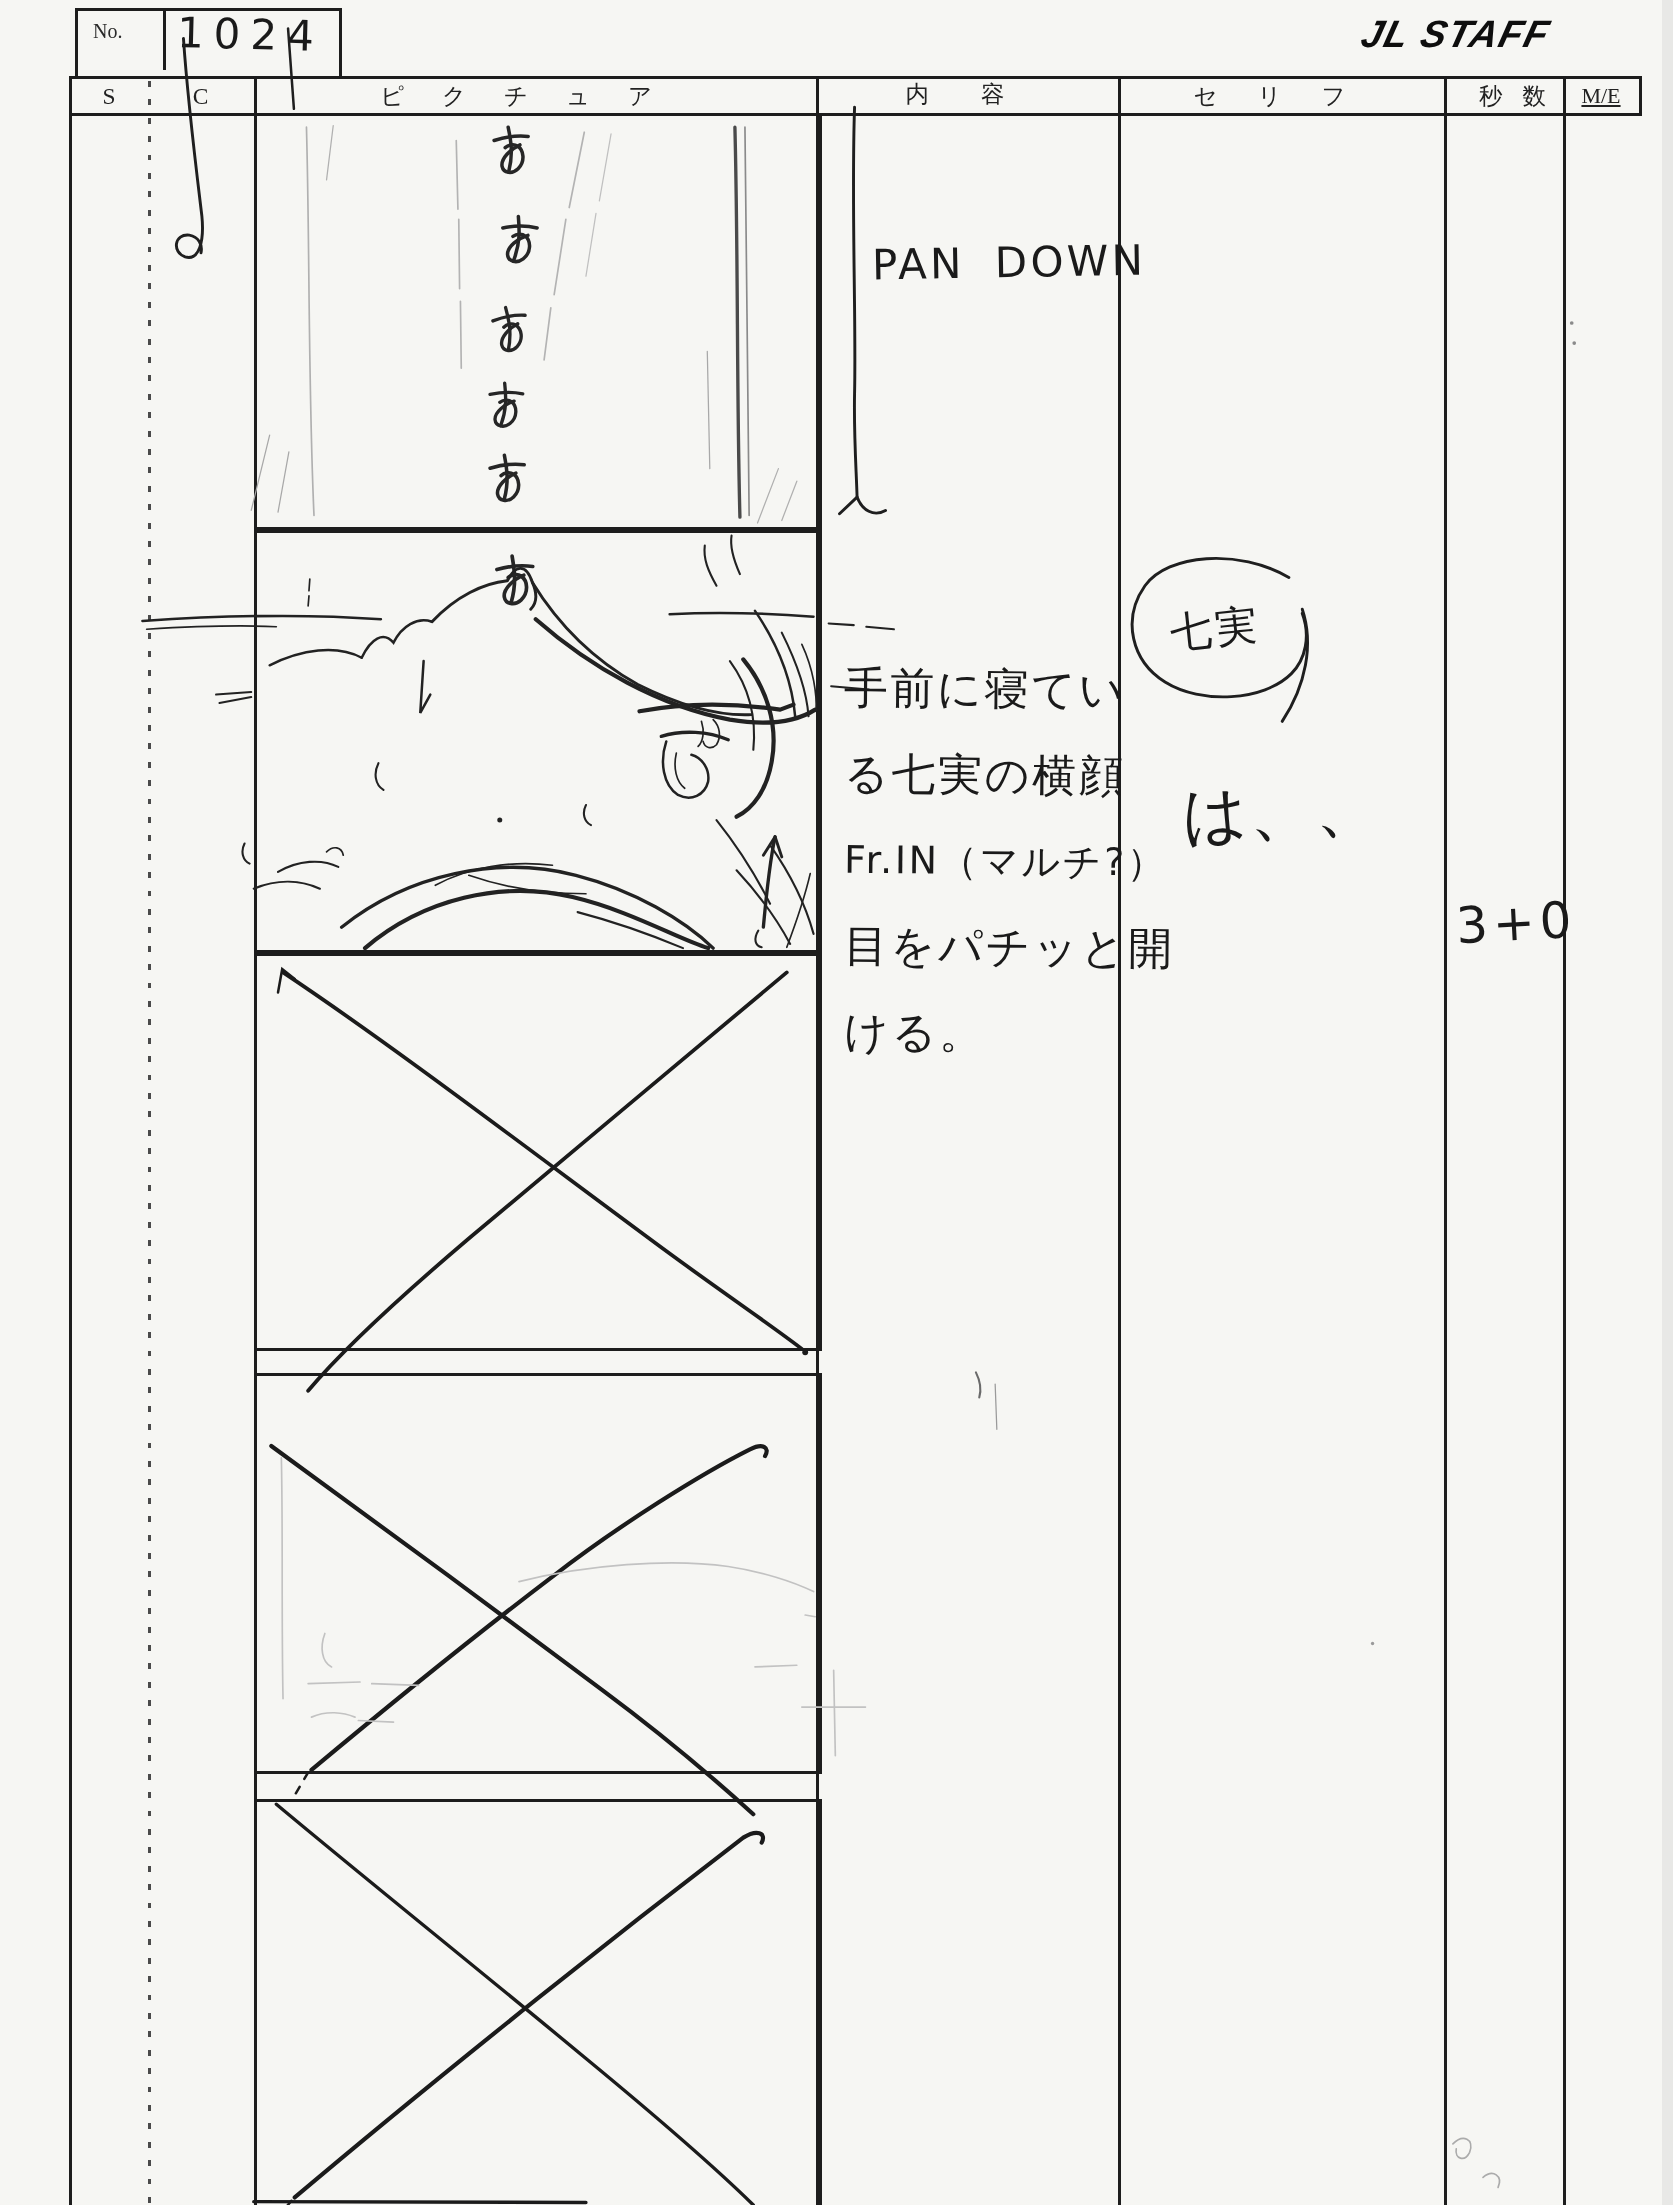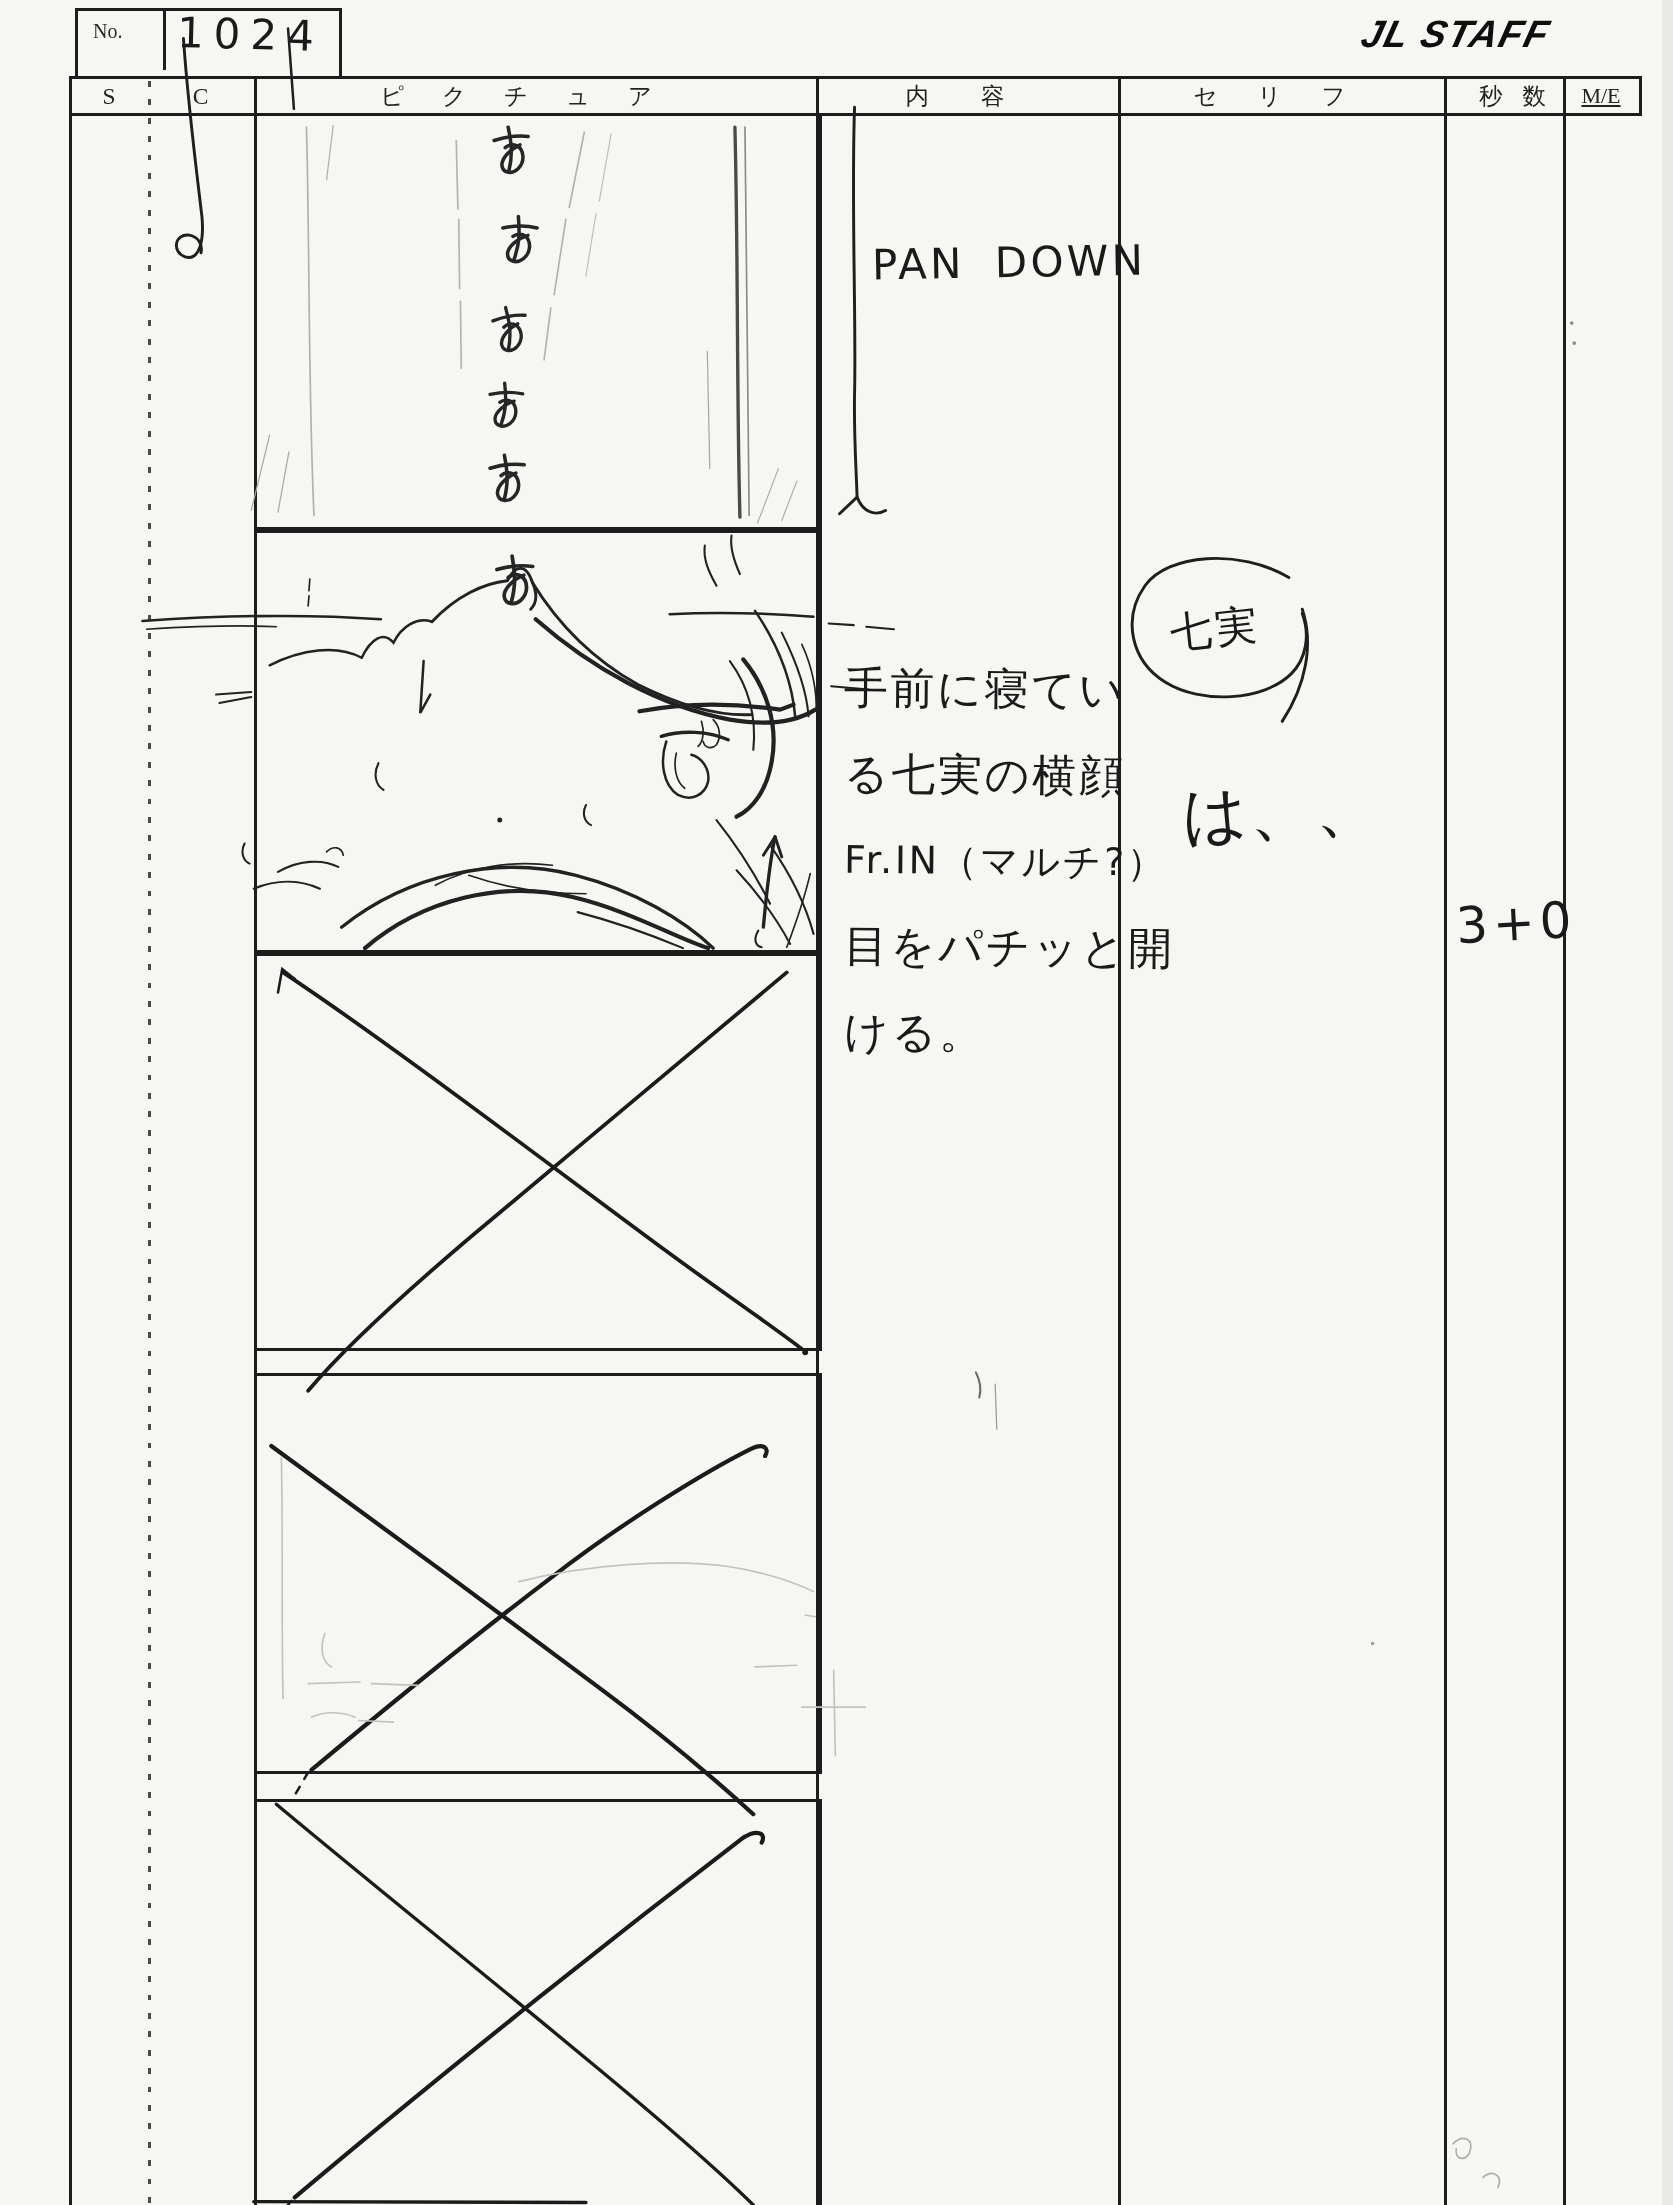--- a/index.html
+++ b/index.html
@@ -55,21 +55,21 @@
   <div class="vline" style="left:254px;top:76px;height:2129px;"></div>
   <div class="vline" style="left:816px;top:76px;height:2129px;"></div>
   <div class="vline" style="left:1118px;top:76px;height:2129px;"></div>
   <div class="vline" style="left:1444px;top:76px;height:2129px;"></div>
   <div class="vline" style="left:1563px;top:76px;height:2129px;"></div>
   <div class="vline" style="left:1639px;top:76px;height:40px;"></div>
 
   <div class="hcell" style="left:69px;width:80px;">S</div>
   <div class="hcell" style="left:148px;width:105px;">C</div>
   <div class="hcell" style="left:254px;width:562px;letter-spacing:38px;box-sizing:border-box;">ピクチュア</div>
-  <div class="hcell" style="left:816px;width:302px;letter-spacing:52px;padding-left:28px;box-sizing:border-box;">内容</div>
+  <div class="hcell" style="left:816px;width:302px;letter-spacing:52px;padding-left:28px;box-sizing:border-box;font-family:Liberation Mono, monospace;">内容</div>
   <div class="hcell" style="left:1118px;width:326px;letter-spacing:40px;padding-left:17px;box-sizing:border-box;">セリフ</div>
   <div class="hcell" style="left:1444px;width:119px;letter-spacing:20px;padding-left:20px;box-sizing:border-box;margin-left:9px;">秒数</div>
   <div class="hcell" style="left:1563px;width:76px;font-size:22px;text-decoration:underline;">M/E</div>
 
   <div class="panel" style="left:254px;top:113px;width:562px;height:414px;"></div>
   <div class="panel" style="left:254px;top:527px;width:562px;height:423px;"></div>
   <div class="panel" style="left:254px;top:950px;width:562px;height:395px;"></div>
   <div class="panel" style="left:254px;top:1373px;width:562px;height:395px;"></div>
   <div class="panel" style="left:254px;top:1799px;width:562px;height:406px;border-bottom:none;"></div>
 

